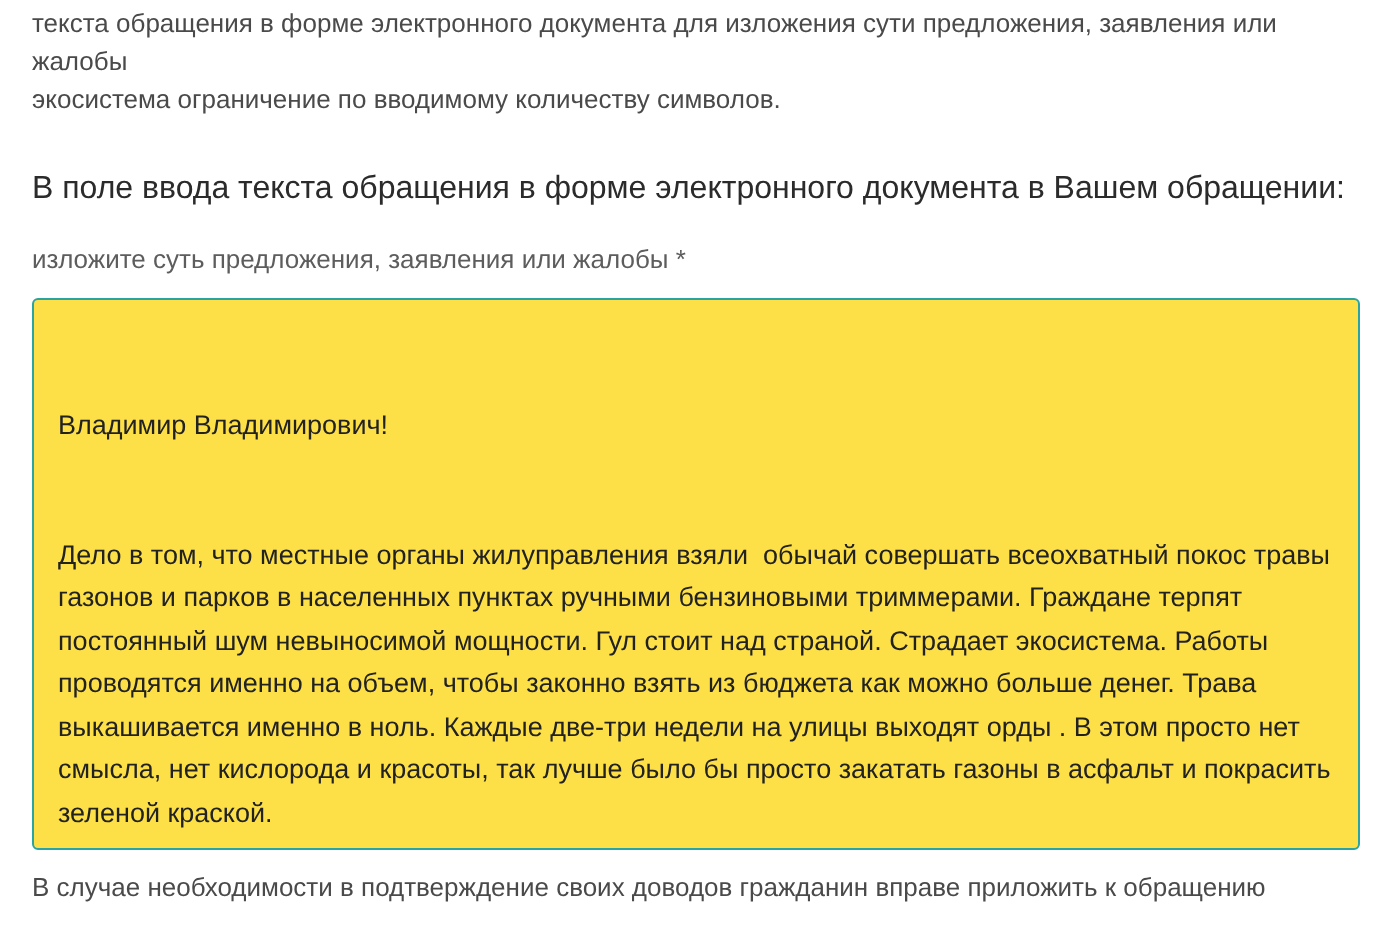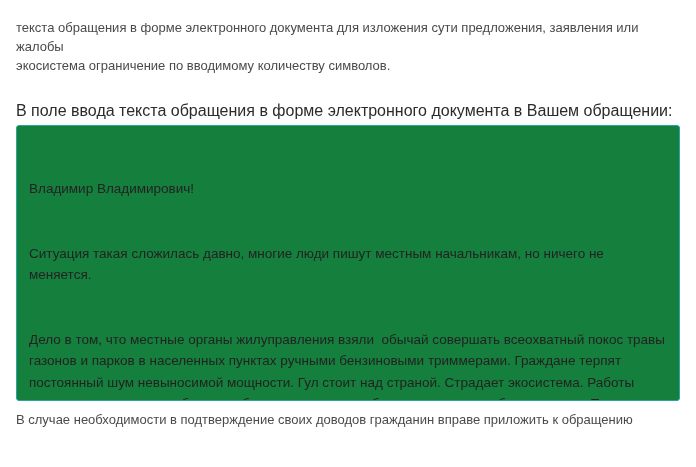--- a/index.html
+++ b/index.html
@@ -18,21 +18,21 @@
     position: relative;
     width: 696px;
     height: 467px;
     box-sizing: border-box;
     padding: 0 16px;
   }
   .intro-note {
     font-size: 13px;
     line-height: 19px;
     color: #4a4a4a;
-    padding-top: 18px;
+    padding-top: 2px;
   }
   .intro-note .line {
     display: block;
   }
   .section-title {
     font-size: 16px;
     line-height: 28px;
     color: #2b2b2b;
     font-weight: normal;
     margin: 22px 0 0 0;
@@ -42,21 +42,21 @@
     font-size: 13px;
     line-height: 18px;
     color: #5d5d5d;
     margin-top: 12px;
     margin-bottom: 10px;
   }
   .textarea-box {
     position: relative;
     border: 1px solid #2aa3a3;
     border-radius: 3px;
-    background: #15803d;
+    background: #fde047;
     height: 276px;
     box-sizing: border-box;
     overflow: hidden;
   }
   .textarea-content {
     padding: 9px 12px 0 12px;
     font-size: 13.5px;
     line-height: 21.5px;
     color: #222222;
     white-space: pre-wrap;
@@ -80,25 +80,25 @@
 
 <div class="page">
 
   <div class="intro-note">
     <span class="line">текста обращения в форме электронного документа для изложения сути предложения, заявления или жалобы</span>
     <span class="line">экосистема ограничение по вводимому количеству символов.</span>
   </div>
 
   <h2 class="section-title">В поле ввода текста обращения в форме электронного документа в Вашем обращении:</h2>
 
+  <div class="field-hint">изложите суть предложения, заявления или жалобы *</div>
 
   <div class="textarea-box">
     <div class="textarea-content">
       <p>Владимир Владимирович!</p>
-      <p class="p-gap">Ситуация такая сложилась давно, многие люди пишут местным начальникам, но ничего не меняется.</p>
       <p class="p-gap"><span>Дело в том, что местные органы жилуправления взяли  обычай совершать всеохватный покос травы газонов и парков в населенных пунктах ручными бензиновыми триммерами. Граждане терпят постоянный шум невыносимой мощности. Гул стоит над страной. Страдает экосистема. Работы проводятся именно на объем, чтобы законно взять из бюджета как можно больше денег. Трава выкашивается именно в ноль. Каждые две-три недели на улицы выходят орды . В этом просто нет смысла, нет кислорода и красоты, так лучше было бы просто закатать газоны в асфальт и покрасить зеленой краской.</span></p>
       
     </div>
   </div>
 
   <div class="footer-note">В случае необходимости в подтверждение своих доводов гражданин вправе приложить к обращению</div>
 
 </div>
 
 </body></html>

